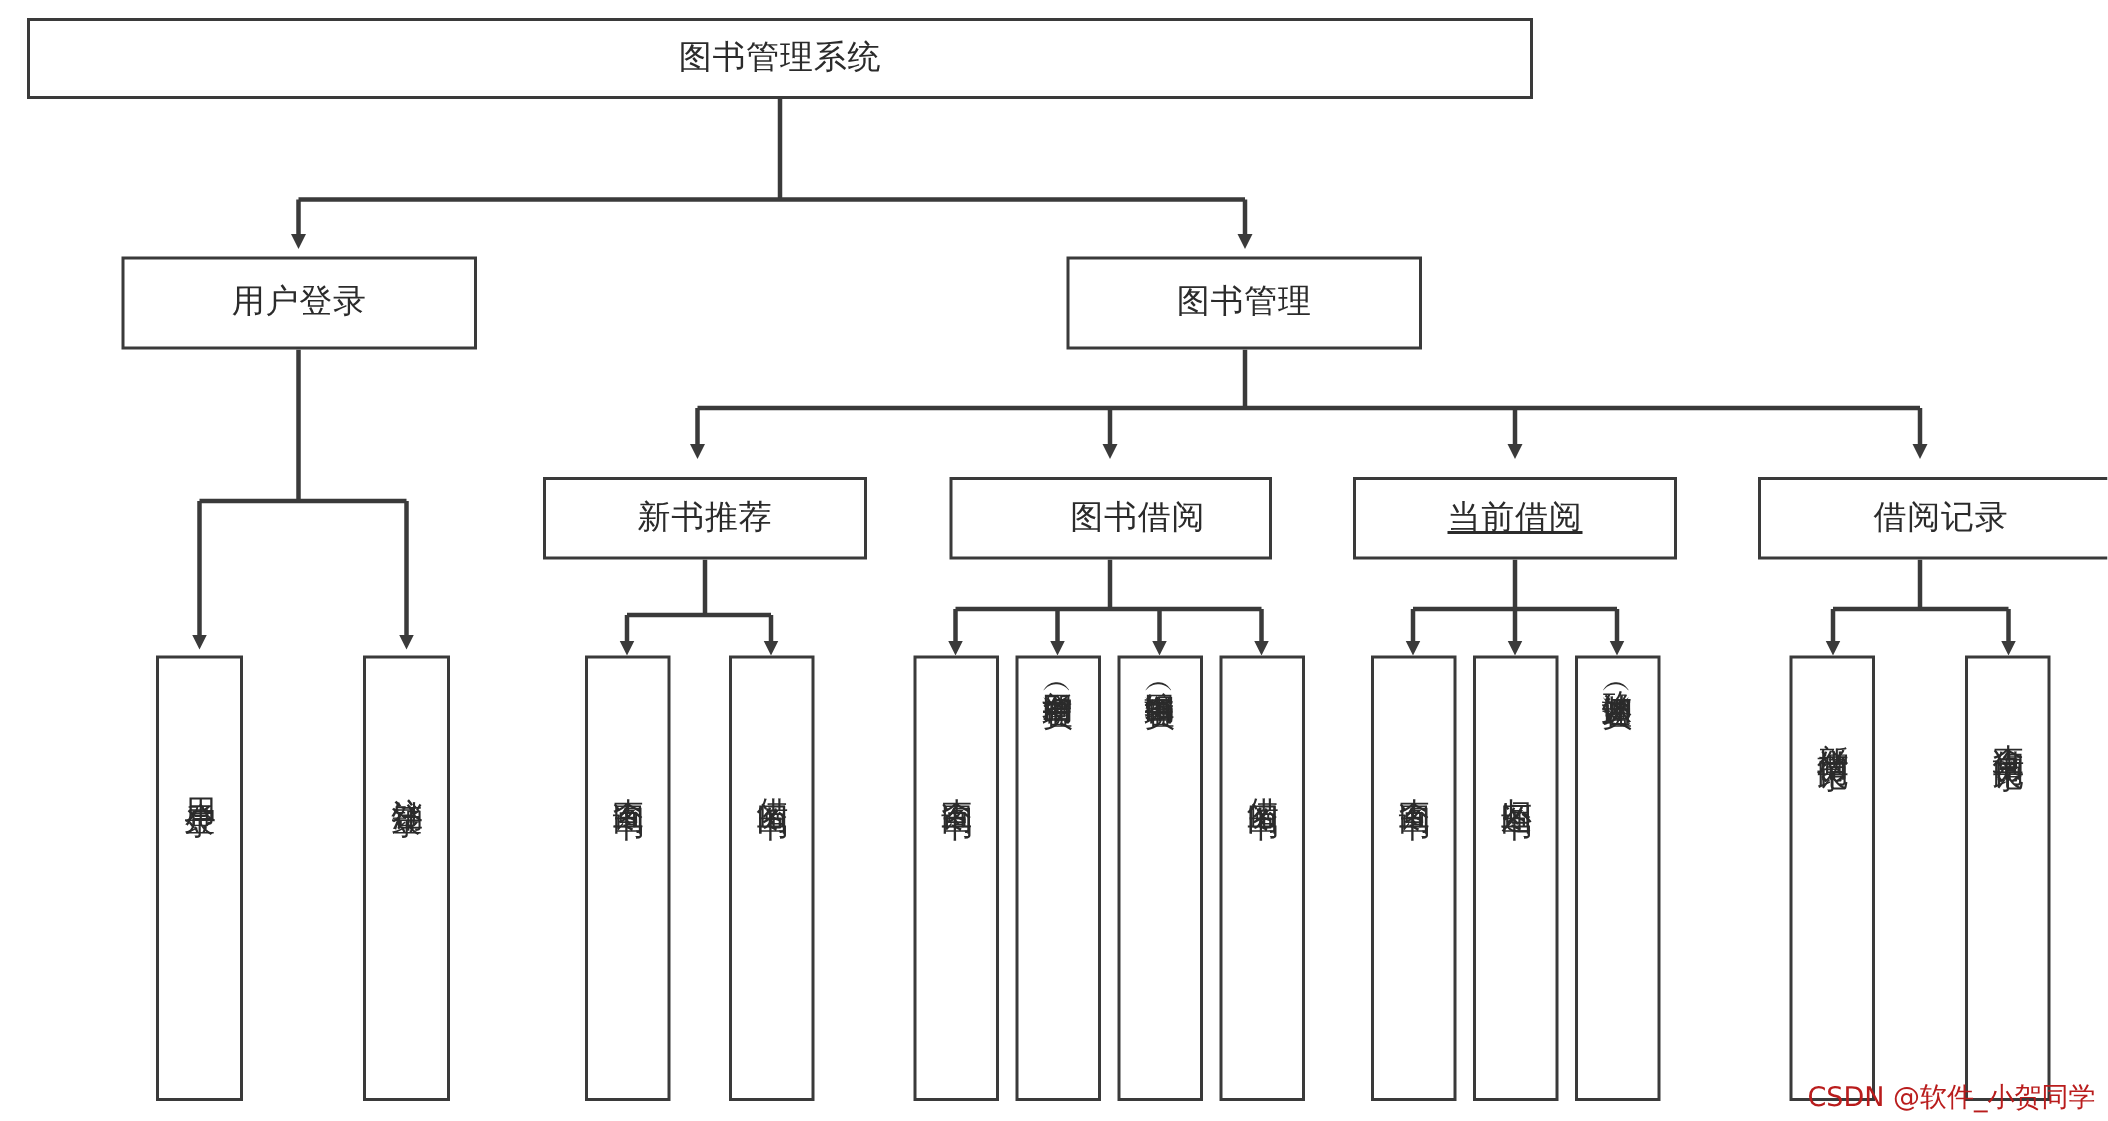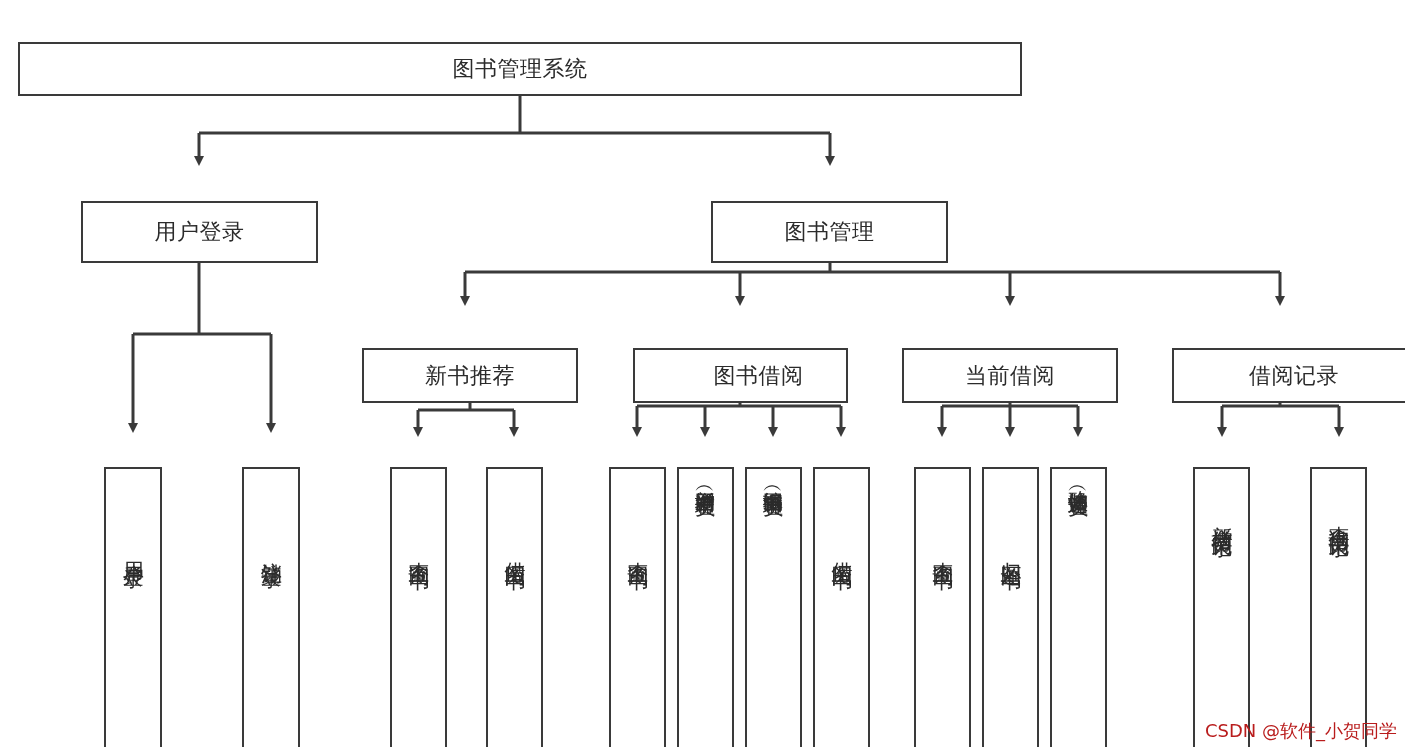--- a/index.html
+++ b/index.html
@@ -27,21 +27,20 @@
   .node {
     position: absolute;
     box-sizing: border-box;
     border: 2px solid #3a3a3a;
     background: #ffffff;
     display: flex;
     align-items: center;
     justify-content: center;
     color: #2b2b2b;
     z-index: 2;
-    margin-top: 30px;
   }
   .node .label {
     display: block;
     text-align: center;
     line-height: 1.18;
     letter-spacing: 0.5px;
   }
   .node.horiz .label {
     font-size: 22px;
   }
@@ -138,21 +137,21 @@
   <div class="node horiz" style="left:711px; top:171px; width:237px; height:62px;">
     <span class="label">图书管理</span>
   </div>
 
   <div class="node horiz" style="left:362px; top:318px; width:216px; height:55px;">
     <span class="label">新书推荐</span>
   </div>
   <div class="node horiz" style="left:633px; top:318px; width:215px; height:55px;padding-left:36px;">
     <span class="label">图书借阅</span>
   </div>
-  <div class="node horiz" style="left:902px; top:318px; width:216px; height:55px;">
+  <div class="node horiz" style="left:902px; top:318px; width:216px; height:55px;text-decoration:underline;">
     <span class="label">当前借阅</span>
   </div>
   <div class="node horiz" style="left:1172px; top:318px; width:244px; height:55px;">
     <span class="label">借阅记录</span>
   </div>
 
   <div class="node vert" style="left:104px; top:437px; width:58px; height:297px; padding-top:76px;">
     <span class="label">用户登录</span>
   </div>
   <div class="node vert" style="left:242px; top:437px; width:58px; height:297px; padding-top:76px;">

